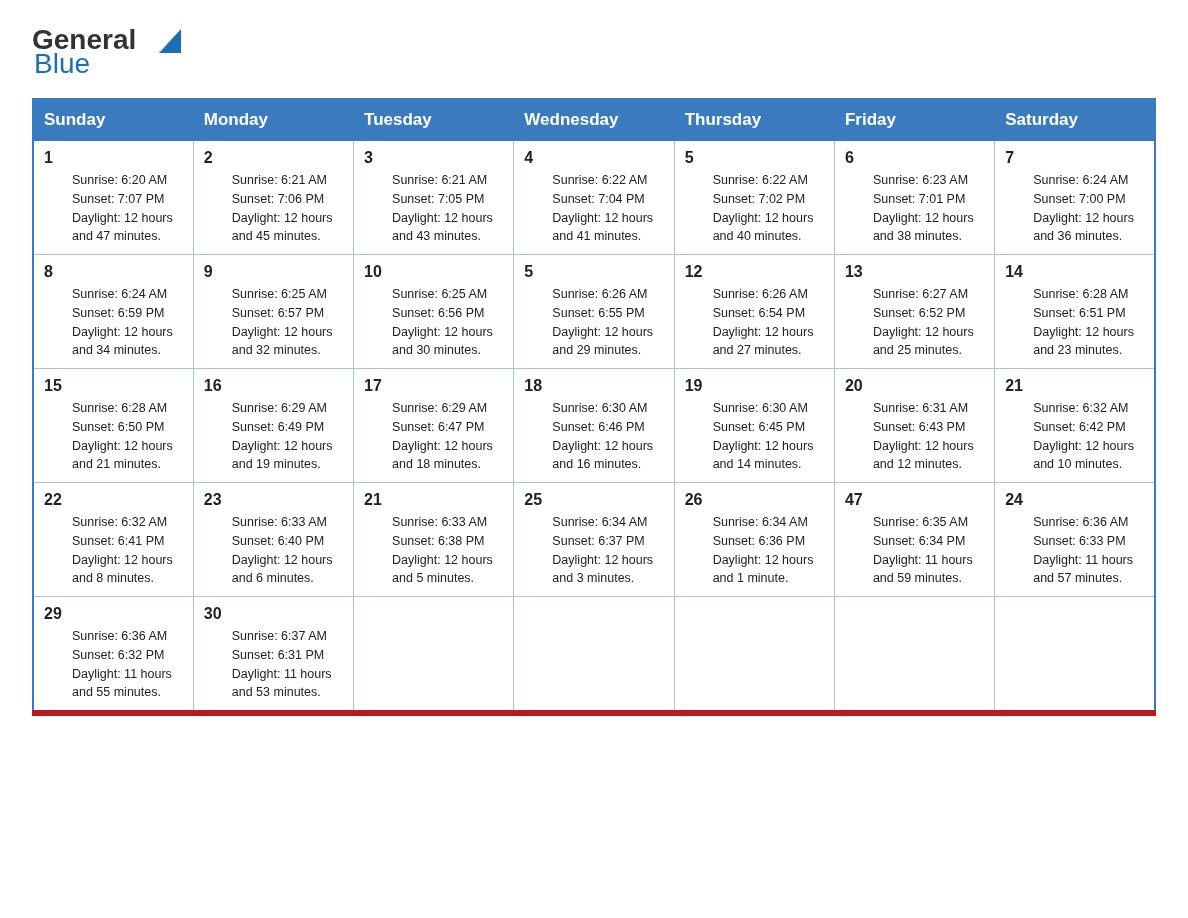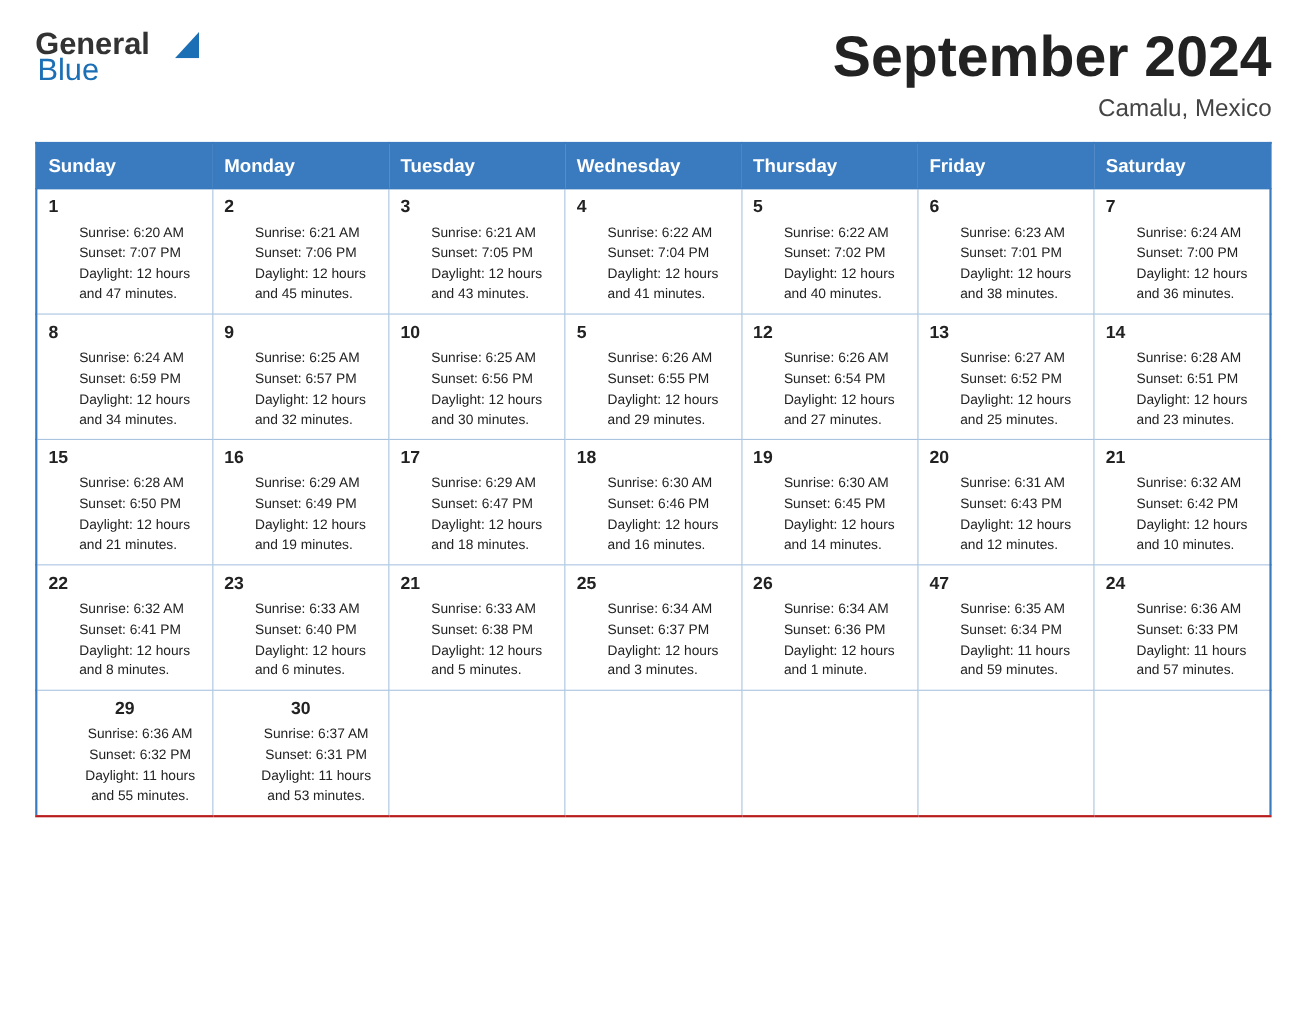--- a/index.html
+++ b/index.html
@@ -82,41 +82,36 @@
     .day-info {
       font-size: 12.5px;
       line-height: 1.5;
       color: #222;
       margin-left: 28px;
     }
     .empty-cell {
       background: #fff;
     }
     tr:last-child td {
-      border-bottom: 2px solid #b91c1c;
-      text-align: center;
+      border-bottom: 6px solid #b91c1c;
     }
   </style>
 </head>
 <body>
 
 <div class="header">
   <div class="logo-wrapper">
     <div class="logo-row">
       <span class="logo-text-general">General</span>
       <svg width="22" height="24" viewBox="0 0 22 24" style="margin-left:2px;margin-top:2px;">
         <polygon points="0,24 22,0 22,24" fill="#1a6fb5"></polygon>
       </svg>
     </div>
     <span class="logo-text-blue" style="margin-top:-8px; margin-left:2px;">Blue</span>
   </div>
-  <div class="title-section">
-    <div class="month-title">September 2024</div>
-    <div class="location-title">Camalu, Mexico</div>
-  </div>
 </div>
 
 <table class="calendar-table">
   <thead>
     <tr>
     <th>Sunday</th>
         <th>Monday</th>
         <th>Tuesday</th>
         <th>Wednesday</th>
         <th>Thursday</th>

